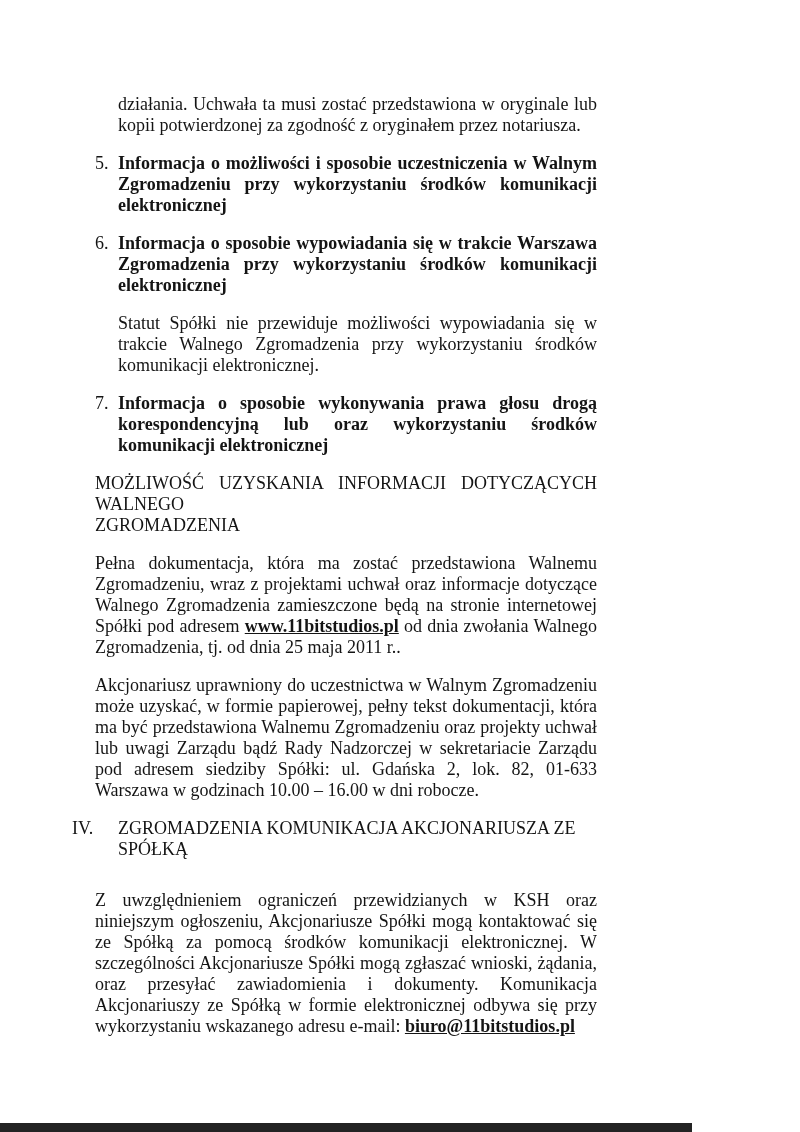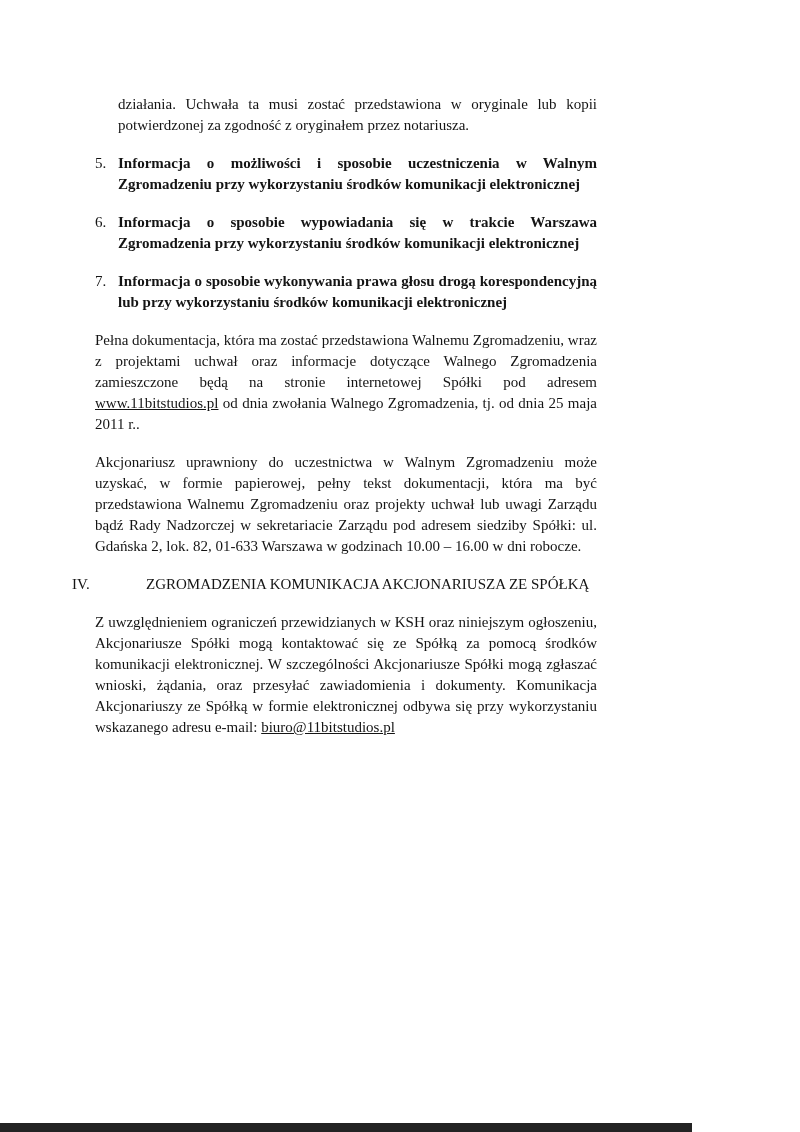--- a/index.html
+++ b/index.html
@@ -10,21 +10,21 @@
     background: #ffffff;
     font-family: "Liberation Serif", "DejaVu Serif", serif;
   }
   .page {
     position: relative;
     width: 692px;
     height: 1132px;
     background: #ffffff;
     overflow: hidden;
     color: #141414;
-    font-size: 15px;
+    font-size: 18px;
     line-height: 21px;
   }
   .content {
     padding: 94px 95px 0 95px;
   }
   p {
     margin: 0 0 17px 0;
     text-align: justify;
   }
   .indent {
@@ -48,31 +48,31 @@
   .heading-line1 {
     text-align: justify;
     text-align-last: justify;
   }
   .heading-line2 {
     text-align: left;
   }
   .roman-heading {
     display: flex;
     margin-left: -23px;
-    margin-bottom: 17px;
-    gap: 28px;
+    margin-bottom: 30px;
   }
   .roman-num {
     width: 46px;
     flex: none;
   }
   .doc-link {
     color: inherit;
     text-decoration: underline;
     cursor: pointer;
+    font-weight: bold;
   }
   .bottom-bar {
     position: absolute;
     left: 0;
     right: 0;
     bottom: 0;
     height: 9px;
     background: #232323;
   }
 </style>
@@ -86,26 +86,31 @@
 
     <div class="numbered-item">
       <span class="num">5.</span>
       <p class="item-title">Informacja o możliwości i sposobie uczestniczenia w Walnym Zgromadzeniu przy wykorzystaniu środków komunikacji elektronicznej</p>
     </div>
 
     <div class="numbered-item">
       <span class="num">6.</span>
       <p class="item-title">Informacja o sposobie wypowiadania się w trakcie Warszawa Zgromadzenia przy wykorzystaniu środków komunikacji elektronicznej</p>
     </div>
+    <p class="indent">Statut Spółki nie przewiduje możliwości wypowiadania się w trakcie Walnego Zgromadzenia przy wykorzystaniu środków komunikacji elektronicznej.</p>
 
     <div class="numbered-item">
       <span class="num">7.</span>
-      <p class="item-title">Informacja o sposobie wykonywania prawa głosu drogą korespondencyjną lub przy wykorzystaniu środków komunikacji elektronicznej</p>
+      <p class="item-title">Informacja o sposobie wykonywania prawa głosu drogą korespondencyjną lub oraz wykorzystaniu środków komunikacji elektronicznej</p>
     </div>
 
+    <div class="heading-block">
+      <div class="heading-line1">MOŻLIWOŚĆ UZYSKANIA INFORMACJI DOTYCZĄCYCH WALNEGO</div>
+      <div class="heading-line2">ZGROMADZENIA</div>
+    </div>
 
     <p><span>Pełna dokumentacja, która ma zostać przedstawiona Walnemu Zgromadzeniu, wraz z projektami uchwał oraz informacje dotyczące Walnego Zgromadzenia zamieszczone będą na stronie internetowej Spółki pod adresem </span><a class="doc-link">www.11bitstudios.pl</a><span> od dnia zwołania Walnego Zgromadzenia, tj. od dnia 25 maja 2011 r..</span></p>
 
     <p>Akcjonariusz uprawniony do uczestnictwa w Walnym Zgromadzeniu może uzyskać, w formie papierowej, pełny tekst dokumentacji, która ma być przedstawiona Walnemu Zgromadzeniu oraz projekty uchwał lub uwagi Zarządu bądź Rady Nadzorczej w sekretariacie Zarządu pod adresem siedziby Spółki: ul. Gdańska 2, lok. 82, 01-633 Warszawa w godzinach 10.00 – 16.00 w dni robocze.</p>
 
     <div class="roman-heading">
       <span class="roman-num">IV.</span>
       <span>ZGROMADZENIA KOMUNIKACJA AKCJONARIUSZA ZE SPÓŁKĄ</span>
     </div>
 

